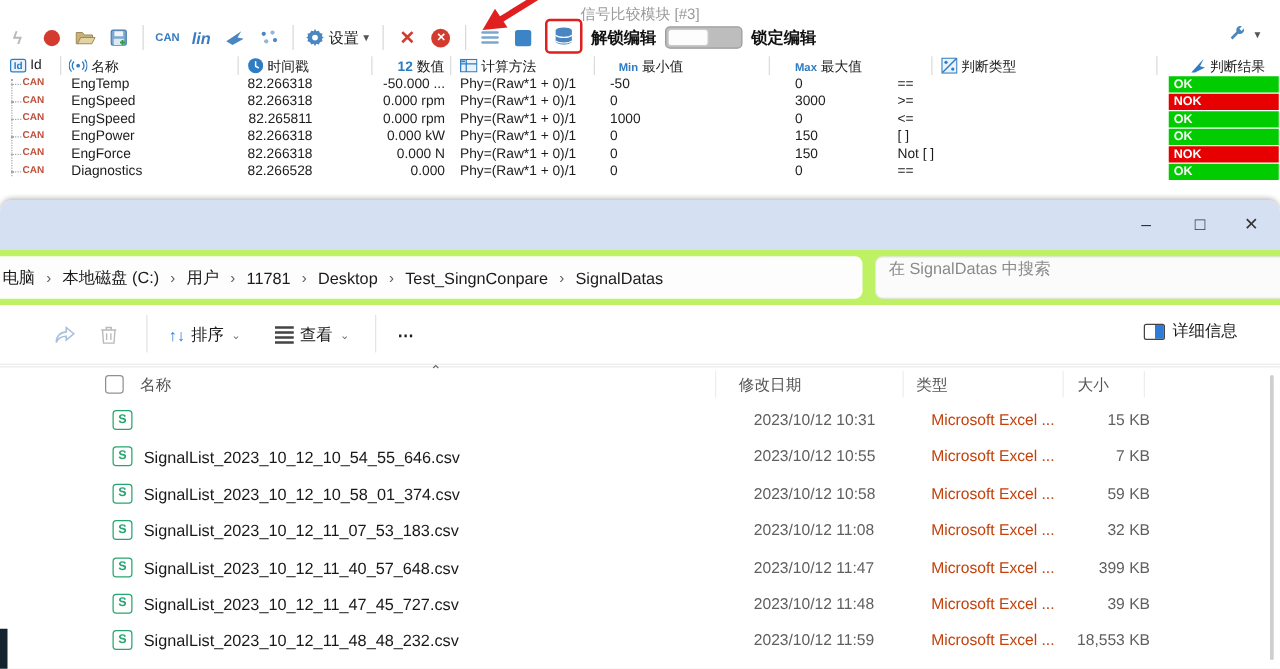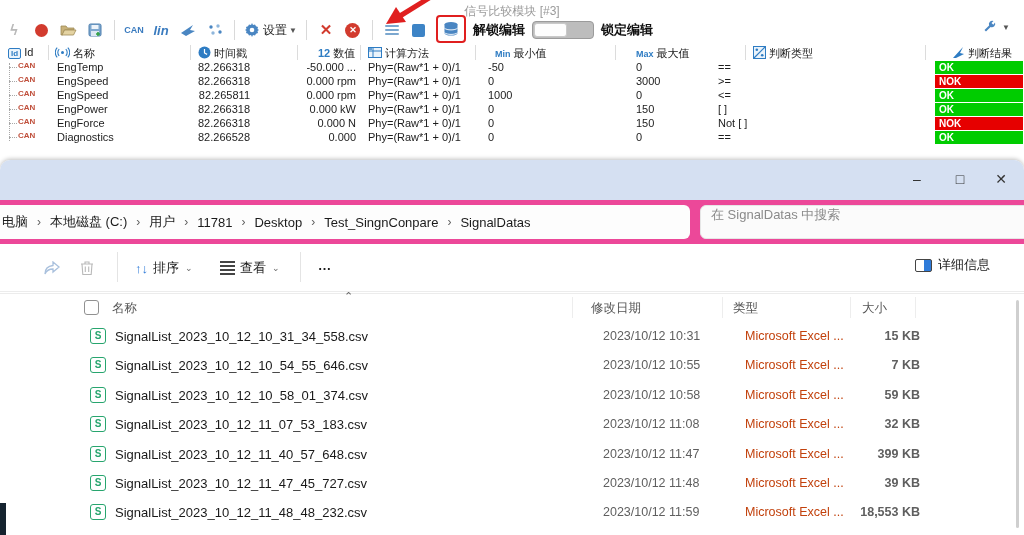--- a/index.html
+++ b/index.html
@@ -62,21 +62,21 @@
               border-left:1px dotted #a8a8a8; }
 
   
   #explorer { position:absolute; left:0; top:160px; width:1024px; height:375px;
               background:#fff; border-radius:10px 10px 0 0;
               box-shadow:0 -1px 4px rgba(0,0,0,.25); }
   #ex-titlebar { position:absolute; left:0; top:0; width:1024px; height:40px;
                  background:#d5e0f2; border-radius:10px 10px 0 0; }
   .winbtn { position:absolute; top:8px; width:22px; height:22px; color:#333; font-size:14px;
             display:flex; align-items:center; justify-content:center; }
-  #ex-addressbar { position:absolute; left:0; top:40px; width:1024px; height:44px; background:#ec4899; }
+  #ex-addressbar { position:absolute; left:0; top:40px; width:1024px; height:44px; background:#bef264; }
   #breadcrumb-box { position:absolute; left:-8px; top:5px; width:698px; height:34px;
                     background:#fdfdfd; border-radius:6px; display:flex; align-items:center;
                     padding-left:10px; overflow:hidden; }
   .bc-item { font-size:13px; color:#1b1b1b; white-space:nowrap; }
   .bc-chev { font-size:12px; color:#5f5f5f; margin:0 9px; }
   #search-box { position:absolute; left:700px; top:5px; width:374px; height:34px;
                 background:#fbfbfb; border:1px solid #e6e6e6; border-radius:6px;
                 display:flex; align-items:flex-start; padding:0 10px; }
   #search-ph { font-size:13px; color:#8a8a8a; flex:1; }
   #ex-commandbar { position:absolute; left:0; top:84px; width:1024px; height:48px;
@@ -102,21 +102,21 @@
 
   #ex-files { position:absolute; left:0; top:162px; width:1024px; height:213px; overflow:hidden; }
   .file-row { position:absolute; left:12px; width:1000px; height:29px; }
   .csv-ic { position:absolute; left:78px; top:6px; width:16px; height:16px;
             border:1.6px solid #27a56e; border-radius:3px; color:#27a56e; font-size:10px;
             font-weight:bold; text-align:center; line-height:14px; background:#fff; }
   .f-name { position:absolute; left:103px; top:7px; font-size:13px; color:#191919; white-space:nowrap; }
   .f-date { position:absolute; left:591px; top:7px; font-size:12.5px; color:#5f5f5f; }
   .f-type { position:absolute; left:733px; top:7px; font-size:12.5px; color:#c2410c; }
   .f-size { position:absolute; left:790px; top:7px; width:118px; text-align:right;
-            font-size:12.5px; color:#5f5f5f;font-weight:bold; }
+            font-size:12.5px; color:#5f5f5f; }
   #ex-scrollbar { position:absolute; right:5px; top:140px; width:3px; height:228px;
                   background:#cfcfcf; border-radius:2px; }
   #dark-corner { position:absolute; left:0; top:503px; width:6px; height:32px; background:#15232f; }
 </style>
 </head>
 <body>
 
 <div id="signal-module">
   <div id="sm-title">信号比较模块 [#3]</div>
 
@@ -420,21 +420,20 @@
     <span class="lh-item" style="left:862px">大小</span>
     <span class="lh-sep" style="left:572px"></span>
       <span class="lh-sep" style="left:722px"></span>
     <span class="lh-sep" style="left:850px"></span>
       <span class="lh-sep" style="left:915px"></span>
   </div>
 
   <div id="ex-files">
       <div class="file-row" style="top: 0px;">
         <span class="csv-ic">S</span>
-        <span class="f-name">SignalList_2023_10_12_10_31_34_558.csv</span>
         <span class="f-date">2023/10/12 10:31</span>
         <span class="f-type">Microsoft Excel ...</span>
         <span class="f-size">15 KB</span>
       </div>
       <div class="file-row" style="top: 29.4px;">
         <span class="csv-ic">S</span>
         <span class="f-name">SignalList_2023_10_12_10_54_55_646.csv</span>
         <span class="f-date">2023/10/12 10:55</span>
         <span class="f-type">Microsoft Excel ...</span>
         <span class="f-size">7 KB</span>

